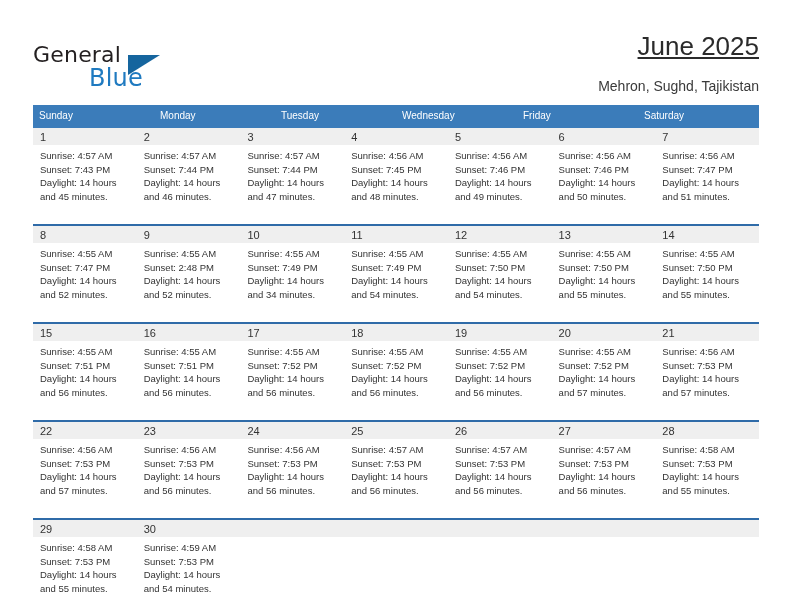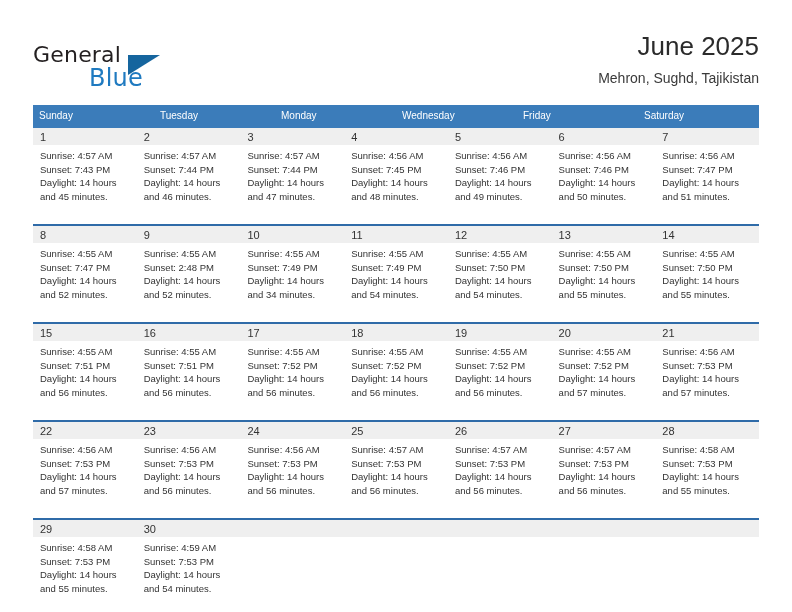--- a/index.html
+++ b/index.html
@@ -71,26 +71,27 @@
     position: absolute;
     right: 0;
     top: 0;
     text-align: right;
   }
   .cal-title {
     font-size: 26px;
     color: #2b2b2b;
     line-height: 32px;
     white-space: nowrap;
+    text-decoration: underline;
   }
   .cal-subtitle {
     font-size: 14px;
     color: #3a3a3a;
     line-height: 20px;
-    margin-top: 6px;
+    margin-top: 14px;
     white-space: nowrap;
   }
 
   
   .calendar {
     position: absolute;
     left: 33px;
     top: 105px;
     width: 726px;
   }
@@ -173,22 +174,22 @@
     <div class="title-block">
       <div class="cal-title">June 2025</div>
       <div class="cal-subtitle">Mehron, Sughd, Tajikistan</div>
     </div>
 
   </div>
 
   <div class="calendar">
     <div class="weekday-row" id="weekday-row">
         <div class="weekday-cell">Sunday</div>
+        <div class="weekday-cell">Monday</div>
         <div class="weekday-cell">Tuesday</div>
-        <div class="weekday-cell">Monday</div>
         <div class="weekday-cell">Wednesday</div>
         <div class="weekday-cell">Friday</div>
         <div class="weekday-cell">Saturday</div>
       </div>
     <div id="weeks-container">
         <div class="week-row">
           <div class="day-cell">
             <div class="day-number-band">1</div>
             <div class="day-body">
               <div class="day-line">Sunrise: 4:57 AM</div>

